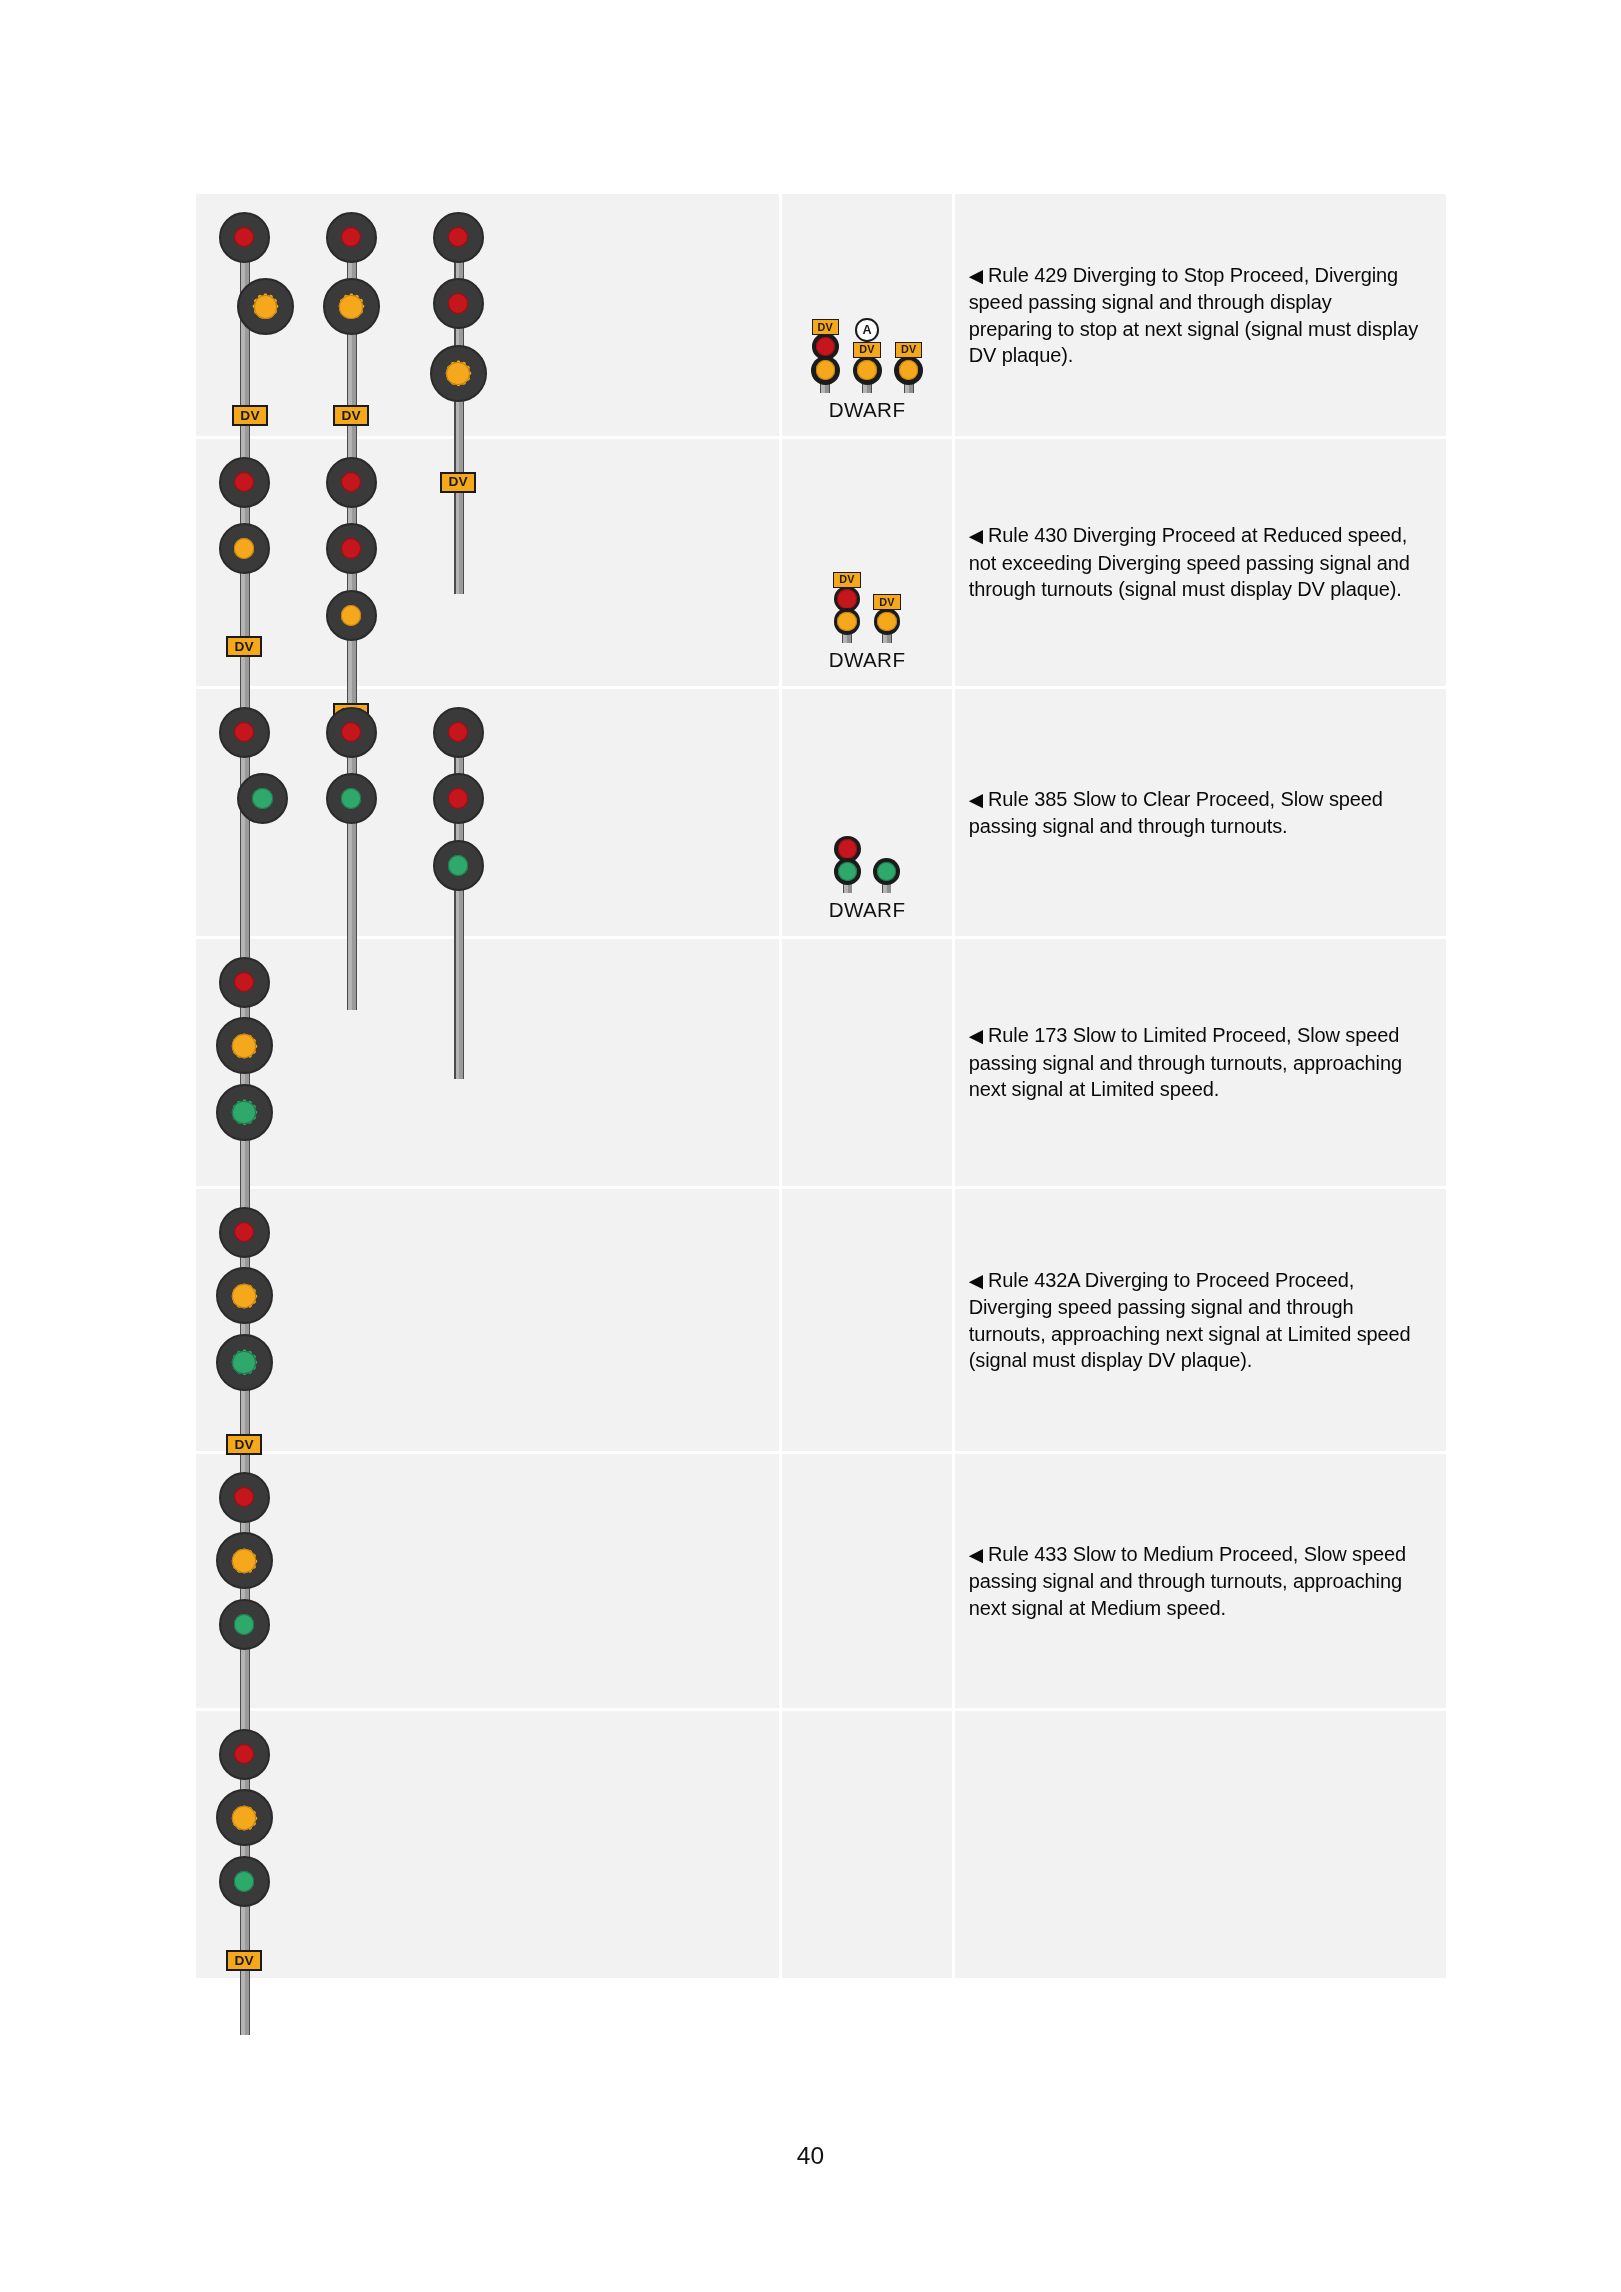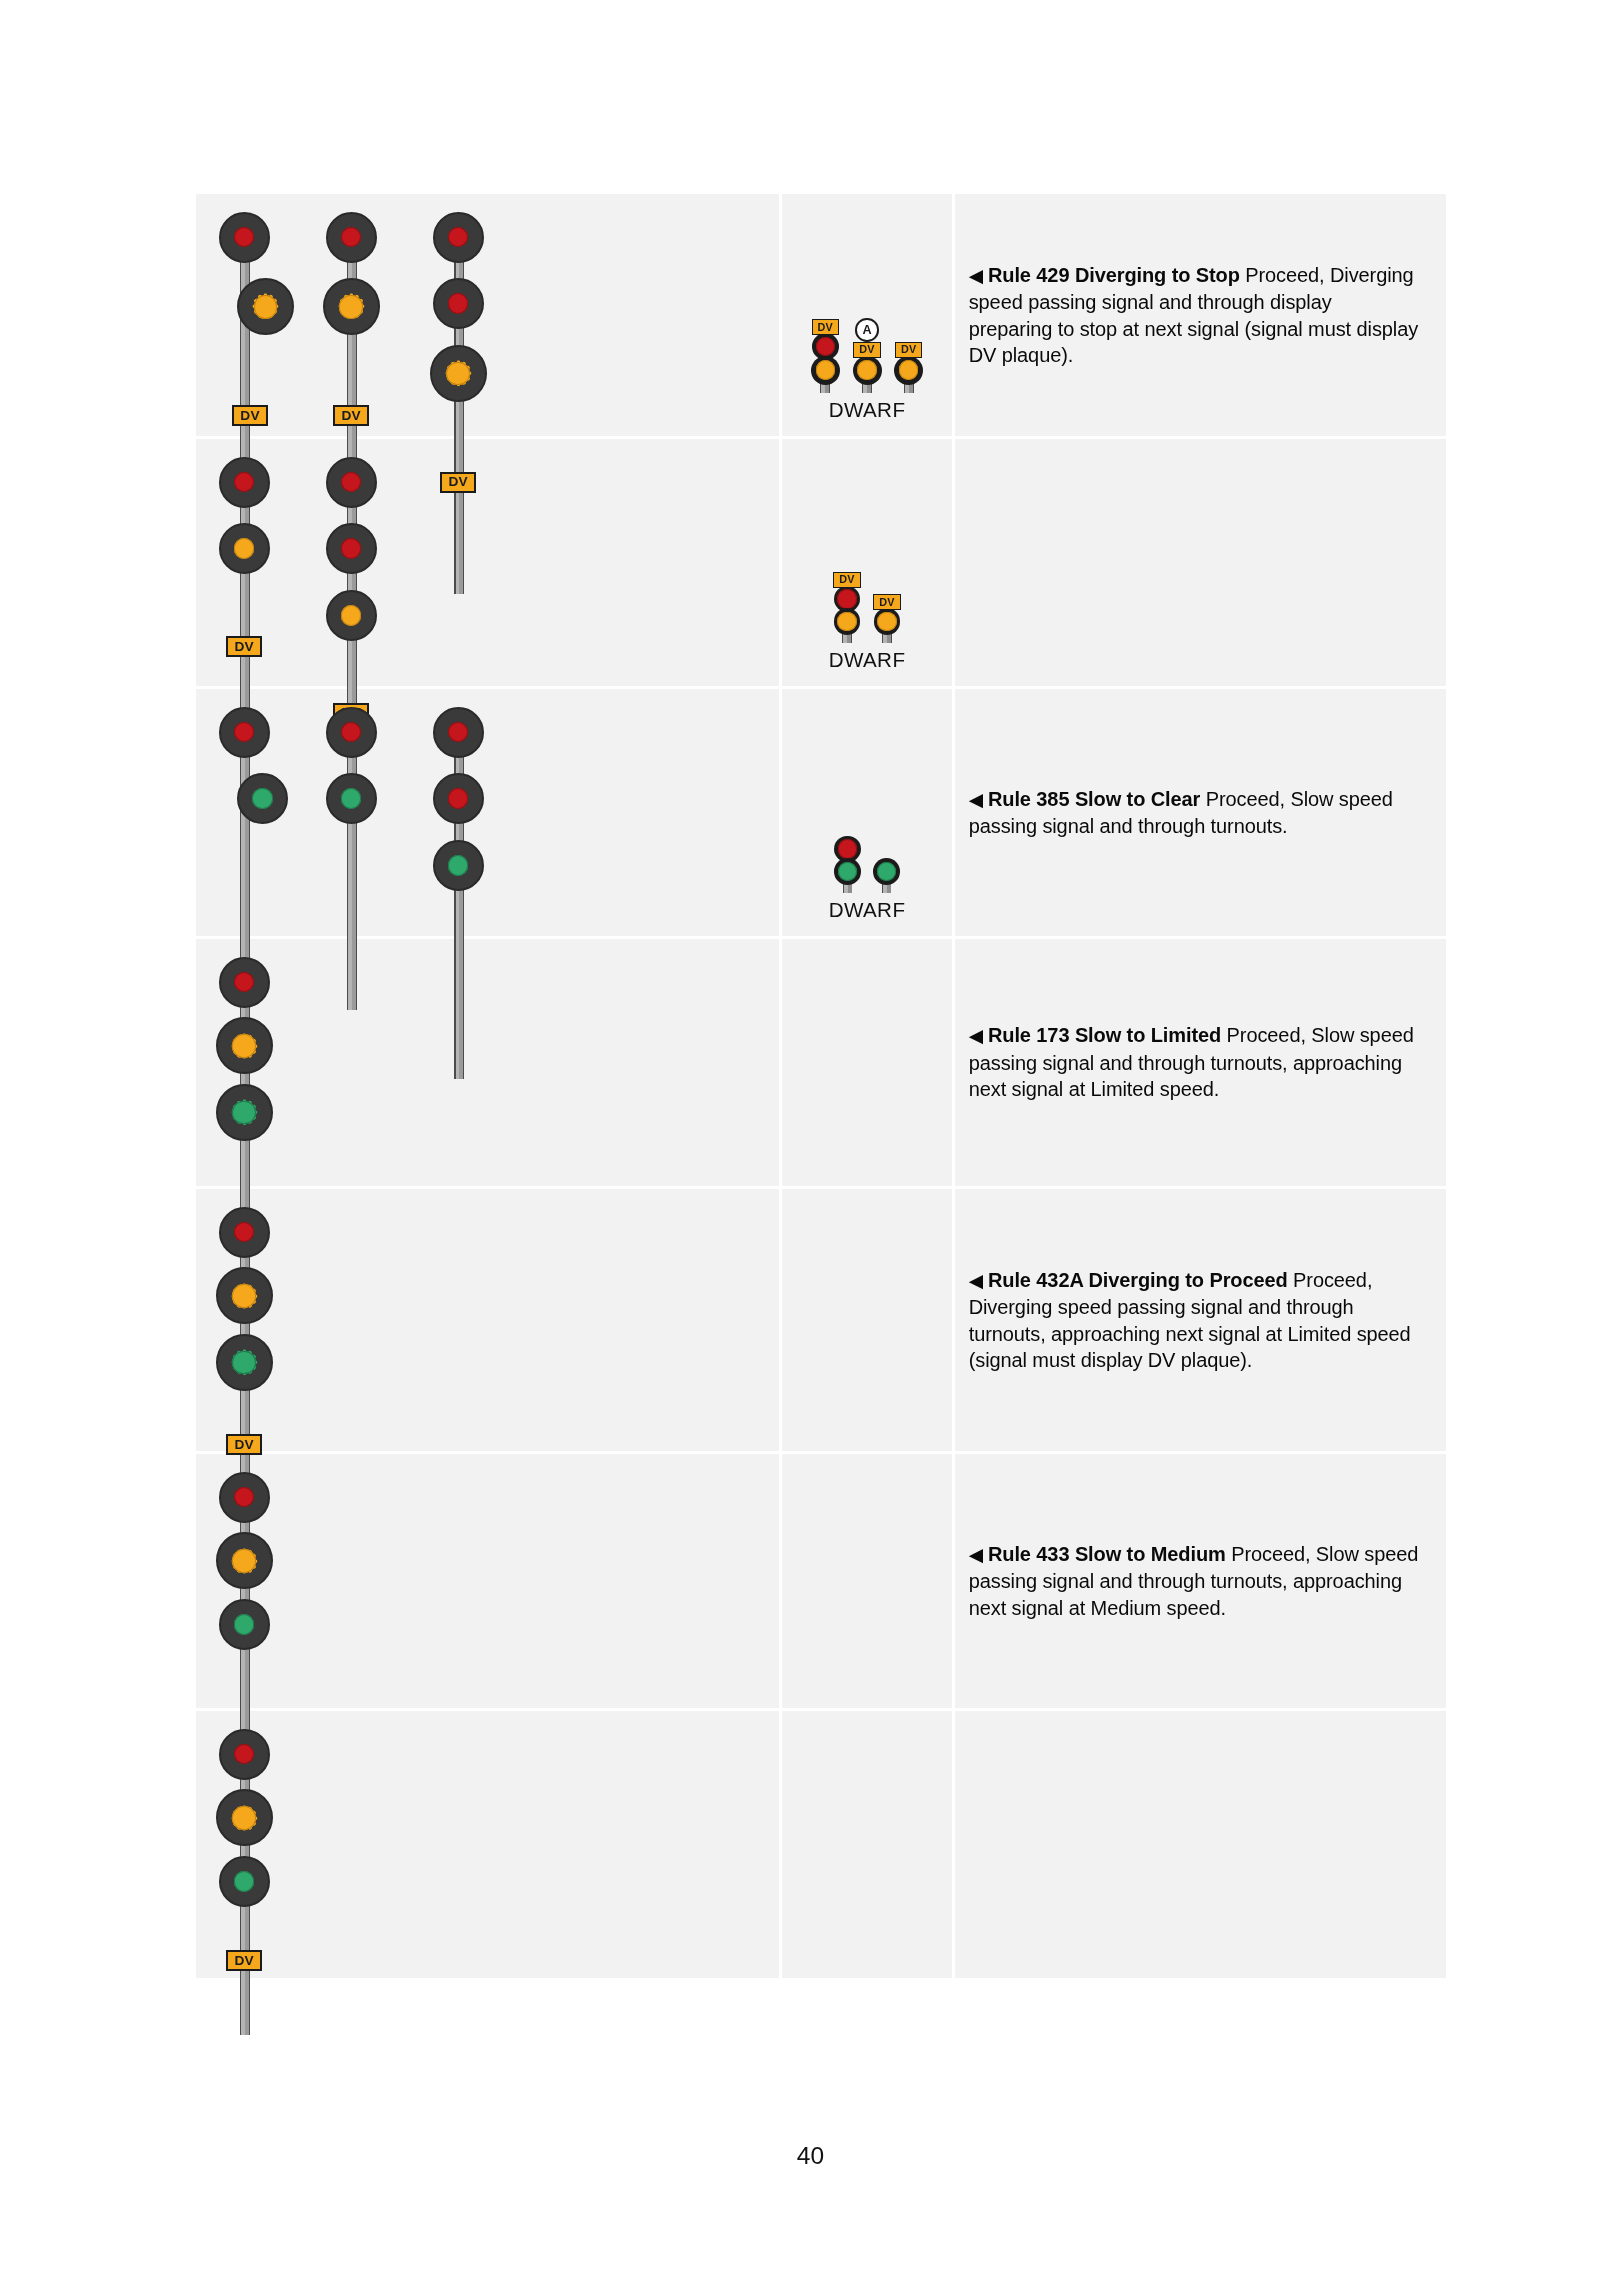--- a/index.html
+++ b/index.html
@@ -26,21 +26,21 @@
   .col-dwarf { width:176px; border-left:3.9px solid #fff; border-right:3.9px solid #fff;
                position:relative; display:flex; flex-direction:column;
                align-items:center; justify-content:flex-end; padding-bottom:13.7px; }
   .col-text  { flex:1; padding:13.7px 25.5px 13.7px 13.7px; display:flex; align-items:center; }
 
   .desc {
     font-size:20px; line-height:26.5px; color:#0a0a0a;
     letter-spacing:-0.1px;
   }
   .desc .arrow { font-size:18.6px; }
-  .desc .ruleid { font-weight:bold;margin-top:36px; }
+  .desc .ruleid { font-weight:normal;margin-top:36px; }
 
   
   .masts { display:flex; align-items:flex-start; gap:42px; }
   .mast { position:relative; width:65px; }
 
   .pole {
     position:absolute; left:28px; top:25.5px; width:10.8px;
     background:linear-gradient(to right,#4b4b4b 0 1.5px,#b4b4b4 1.5px 4.9px,#9a9a9a 4.9px 9.3px,#4b4b4b 9.3px 10.8px);
   }
 
@@ -348,20 +348,23 @@
           <div class="dwarf">
             <div class="plaque mini">DV</div>
             <div class="d-head">
               <span class="lens amber"></span>
             </div>
             <div class="d-foot"></div>
           </div>
         </div>
         <div class="dwarf-label">DWARF</div>
       </div>
+      <div class="col-text">
+        <div class="desc"><span class="arrow">◀ </span><span class="ruleid">Rule 430 Diverging</span><span> Proceed at Reduced speed, not exceeding Diverging speed passing signal and through turnouts (signal must display DV plaque).</span></div>
+      </div>
     </div>
     <div class="rule-row" style="height: 250px;">
       <div class="col-mast">
         <div class="masts">
           <div class="mast">
             <div class="pole" style="top: 25.5px; height: 278px;"></div>
             <div style="position: relative; z-index: 2;">
               <div class="head">
                 <span class="lens red"></span>
               </div>

